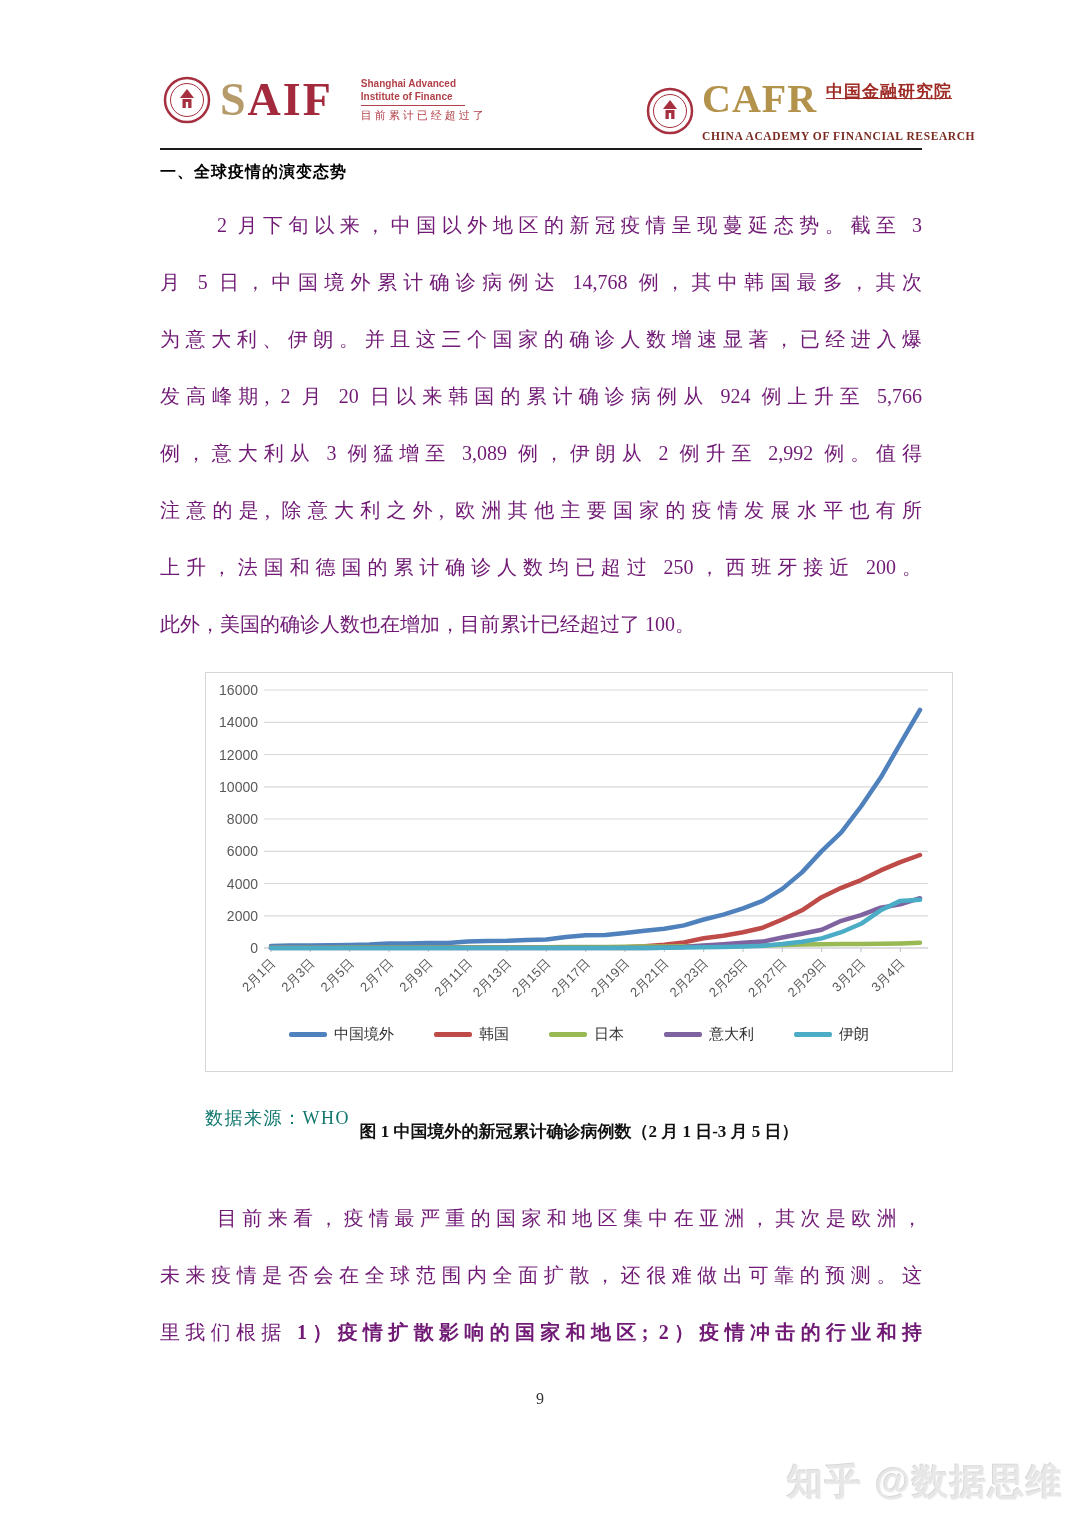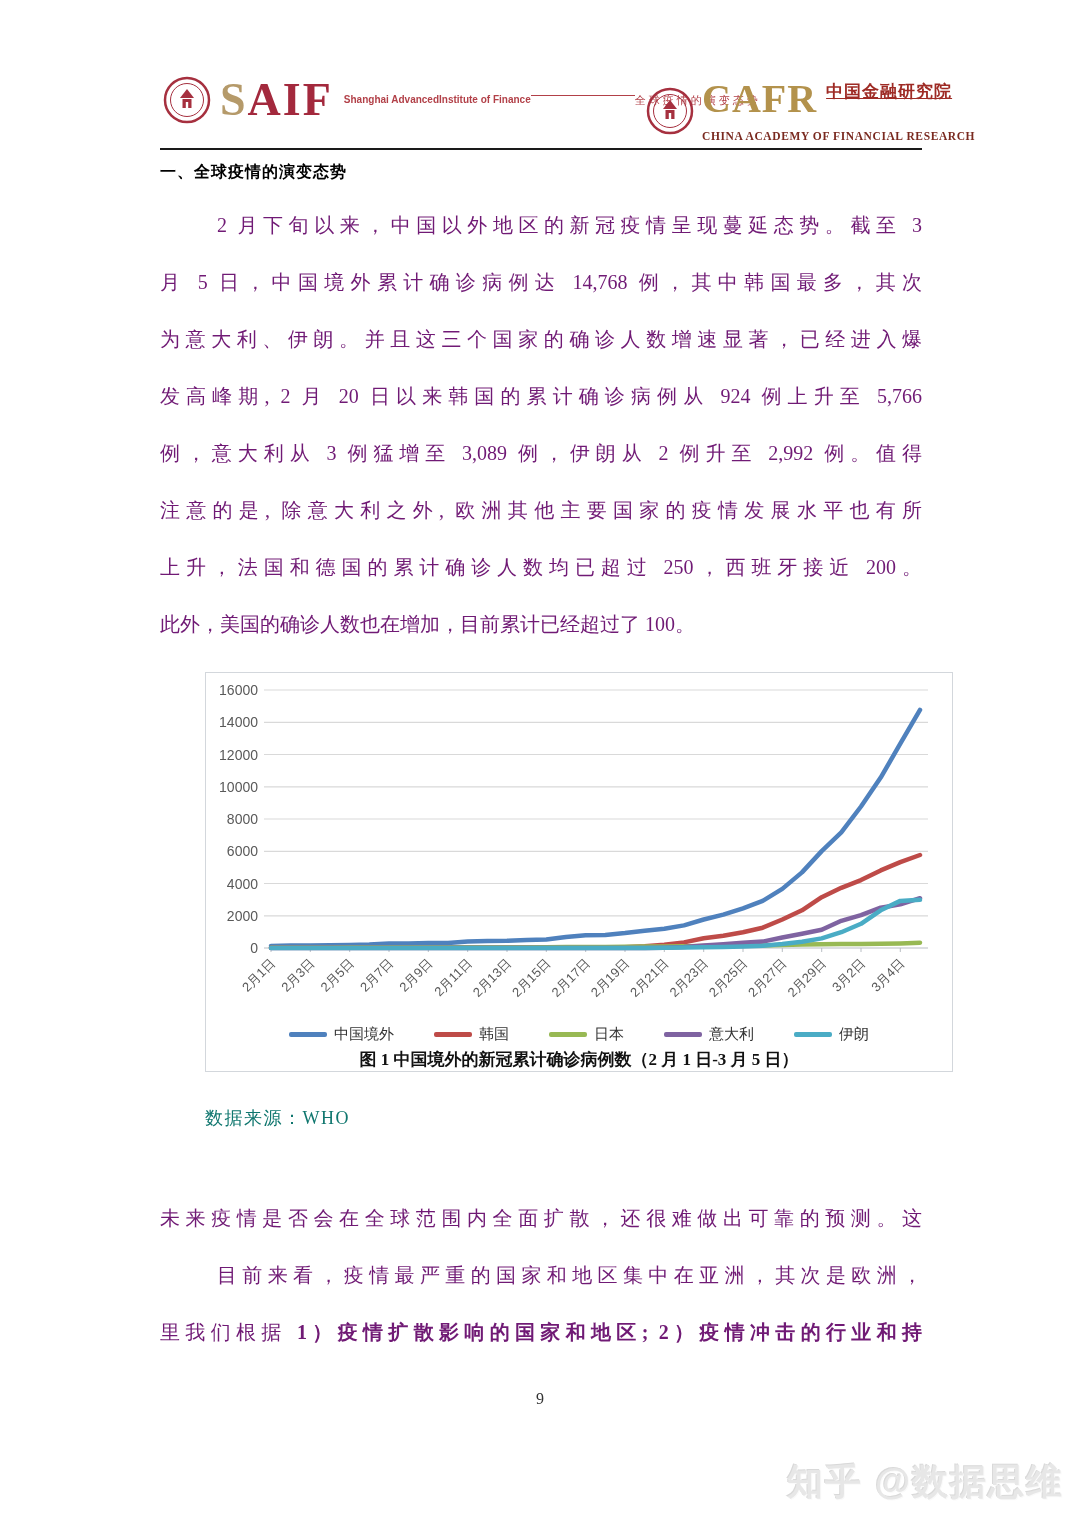--- a/index.html
+++ b/index.html
@@ -7,21 +7,21 @@
   .page {
     position:relative; width:1080px; height:1527px; background:#ffffff;
     font-family:"Liberation Serif", serif; color:#1c1c1c; overflow:hidden;
   }
   
   .hdr-saif { position:absolute; left:163px; top:76px; display:flex; align-items:center; gap:9px; }
   .seal { width:48px; height:48px; flex:0 0 auto; }
   .saif-acronym { font-size:46px; font-weight:bold; letter-spacing:2px; line-height:48px; }
   .saif-acronym .s1 { color:#b59a6a; }
   .saif-acronym .s2 { color:#a3293d; }
-  .saif-textblock { display:flex; flex-direction:row; justify-content:center; margin-left:2px; }
+  .saif-textblock { display:flex; flex-direction:column; justify-content:center; margin-left:19px; }
   .saif-en { font-family:"Liberation Sans", sans-serif; font-size:10px; font-weight:bold; color:#b24048; line-height:13px; white-space:nowrap; }
   .saif-div { height:1px; background:#b24048; margin:2px 0; width:104px; }
   .saif-cn { font-size:11px; color:#b24048; letter-spacing:3px; white-space:nowrap; }
   .hdr-cafr { position:absolute; left:646px; top:80px; display:flex; align-items:center; gap:8px; }
   .cafr-block { display:flex; flex-direction:column; }
   .cafr-row { display:flex; align-items:flex-start; gap:9px; }
   .cafr-acronym { font-size:40px; font-weight:bold; color:#b3924c; line-height:38px; letter-spacing:1px; }
   .cafr-cn { font-size:17px; font-weight:bold; color:#9e2b25; letter-spacing:1px;text-decoration:underline; }
   .cafr-en { font-size:11.5px; font-weight:bold; color:#7a2a20; letter-spacing:0.6px; margin-top:12px; white-space:nowrap; }
   .hdr-rule { position:absolute; left:160px; top:148px; width:762px; height:2px; background:#1a1a1a; }
@@ -43,21 +43,21 @@
     border:1px solid #d3d7dc; background:#ffffff;
   }
   .chart-svg { position:absolute; left:0; top:0; }
   .chart-legend {
     position:absolute; left:0; right:0; top:352px; display:flex;
     justify-content:center; align-items:center; gap:40px;
   }
   .leg-item { display:flex; align-items:center; }
   .leg-swatch { display:inline-block; width:38px; height:5px; border-radius:2px; }
   .leg-label { font-size:15px; color:#333333; margin-left:7px; font-family:"Liberation Serif", serif; }
-  .fig-caption { position:absolute; left:205px; top:1048px; width:748px; text-align:center; font-size:17px; font-weight:bold; color:#111; }
+  .fig-caption { position:absolute; left:205px; top:1120px; width:748px; text-align:center; font-size:17px; font-weight:bold; color:#111; }
   .fig-source { position:absolute; left:205px; top:1106px; font-size:18px; letter-spacing:1.5px; color:#0f766e;text-align:right; }
   
   .page-num { position:absolute; left:0; top:1390px; width:1080px; text-align:center; font-size:16px; color:#333; }
   .watermark {
     position:absolute; right:16px; top:1458px; font-size:36px; font-weight:bold;
     font-family:"Liberation Sans", sans-serif; color:#e7e7e7;
     text-shadow:1px 1px 0 #fafafa, -1px -1px 0 #d9d9d9; letter-spacing:2px;
   }
 </style>
 </head>
@@ -71,21 +71,21 @@
       <circle cx="24" cy="24" r="16.5" fill="none" stroke="#a6303f" stroke-width="1"></circle>
       <path d="M24 13 l7 9 h-14 z" fill="#a6303f"></path>
       <rect x="19.5" y="23" width="9" height="9" fill="#a6303f"></rect>
       <rect x="22.8" y="26" width="2.4" height="6" fill="#ffffff"></rect>
     </svg>
     <div class="saif-acronym"><span class="s1">S</span><span class="s2">AIF</span></div>
     <div class="saif-textblock">
       <span class="saif-en">Shanghai Advanced</span>
       <span class="saif-en">Institute of Finance</span>
       <span class="saif-div"></span>
-      <span class="saif-cn">全球疫情的演变态势</span>
+      <span class="saif-cn">目前累计已经超过了</span>
     </div>
   </div>
 
   <div class="hdr-cafr">
     <svg class="seal" viewBox="0 0 48 48">
       <circle cx="24" cy="24" r="22" fill="none" stroke="#a6303f" stroke-width="2.5"></circle>
       <circle cx="24" cy="24" r="16.5" fill="none" stroke="#a6303f" stroke-width="1"></circle>
       <path d="M24 13 l7 9 h-14 z" fill="#a6303f"></path>
       <rect x="19.5" y="23" width="9" height="9" fill="#a6303f"></rect>
       <rect x="22.8" y="26" width="2.4" height="6" fill="#ffffff"></rect>
@@ -195,21 +195,21 @@
           <span class="leg-swatch" style="background:#4AACC5"></span>
           <span class="leg-label">伊朗</span>
         </span>
       </div>
   </div>
 
   <div class="fig-caption">图 1 中国境外的新冠累计确诊病例数（2 月 1 日-3 月 5 日）</div>
   <div class="fig-source">数据来源：WHO</div>
 
   <div class="para para2">
+    <div class="pline indent">目前来看，疫情最严重的国家和地区集中在亚洲，其次是欧洲，</div>
     <div class="pline">未来疫情是否会在全球范围内全面扩散，还很难做出可靠的预测。这</div>
-    <div class="pline indent">目前来看，疫情最严重的国家和地区集中在亚洲，其次是欧洲，</div>
     <div class="pline"><span>里我们根据 </span><b>1）疫情扩散影响的国家和地区; 2）疫情冲击的行业和持</b></div>
   </div>
 
   <div class="page-num">9</div>
   <div class="watermark">知乎 @数据思维</div>
 
 </div>
 
 </body></html>

